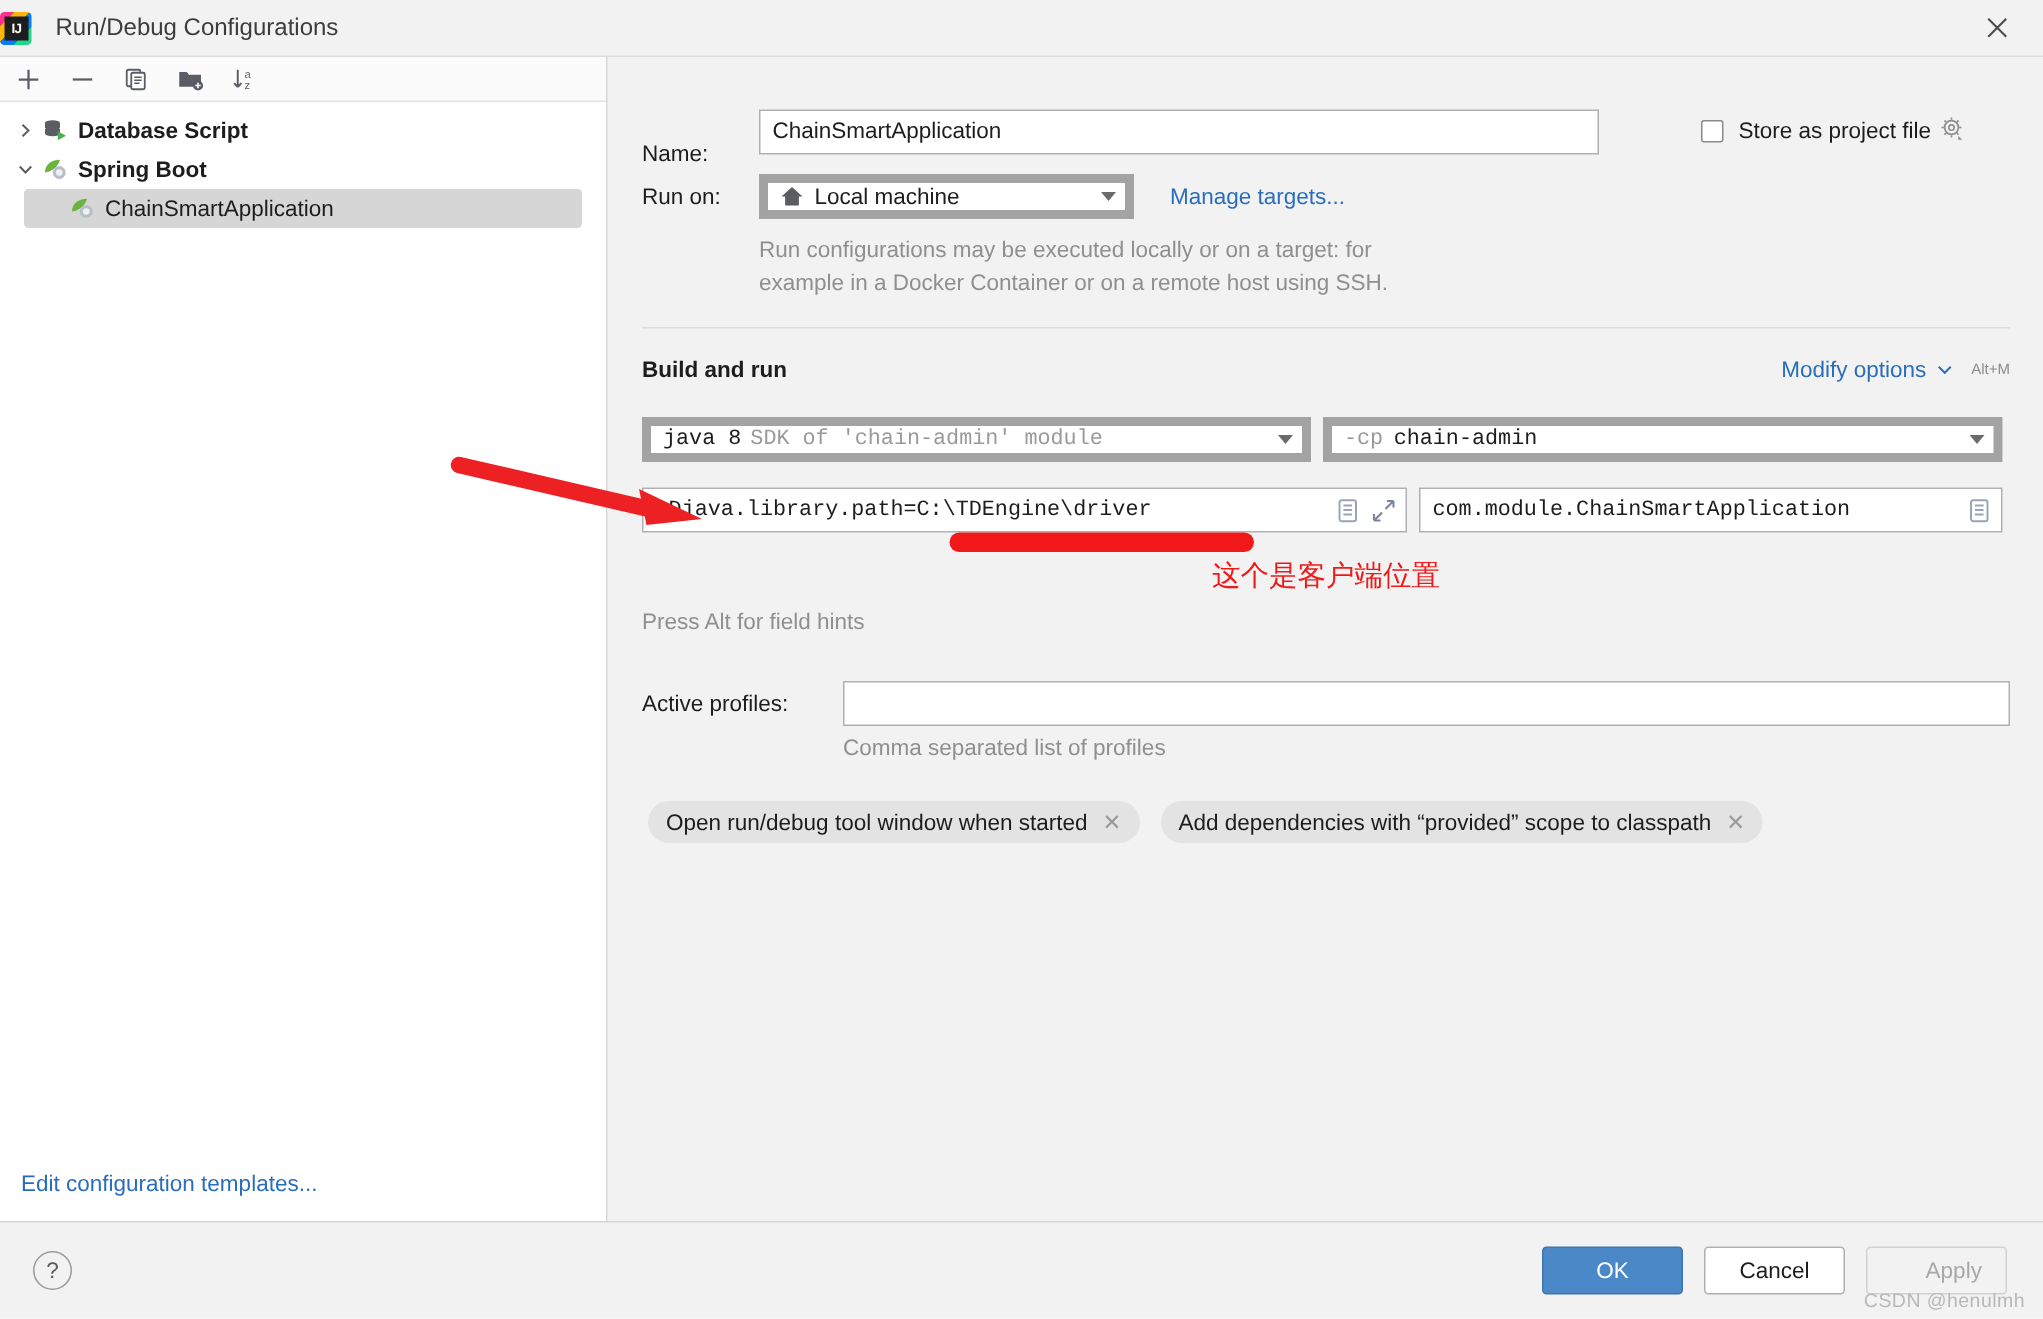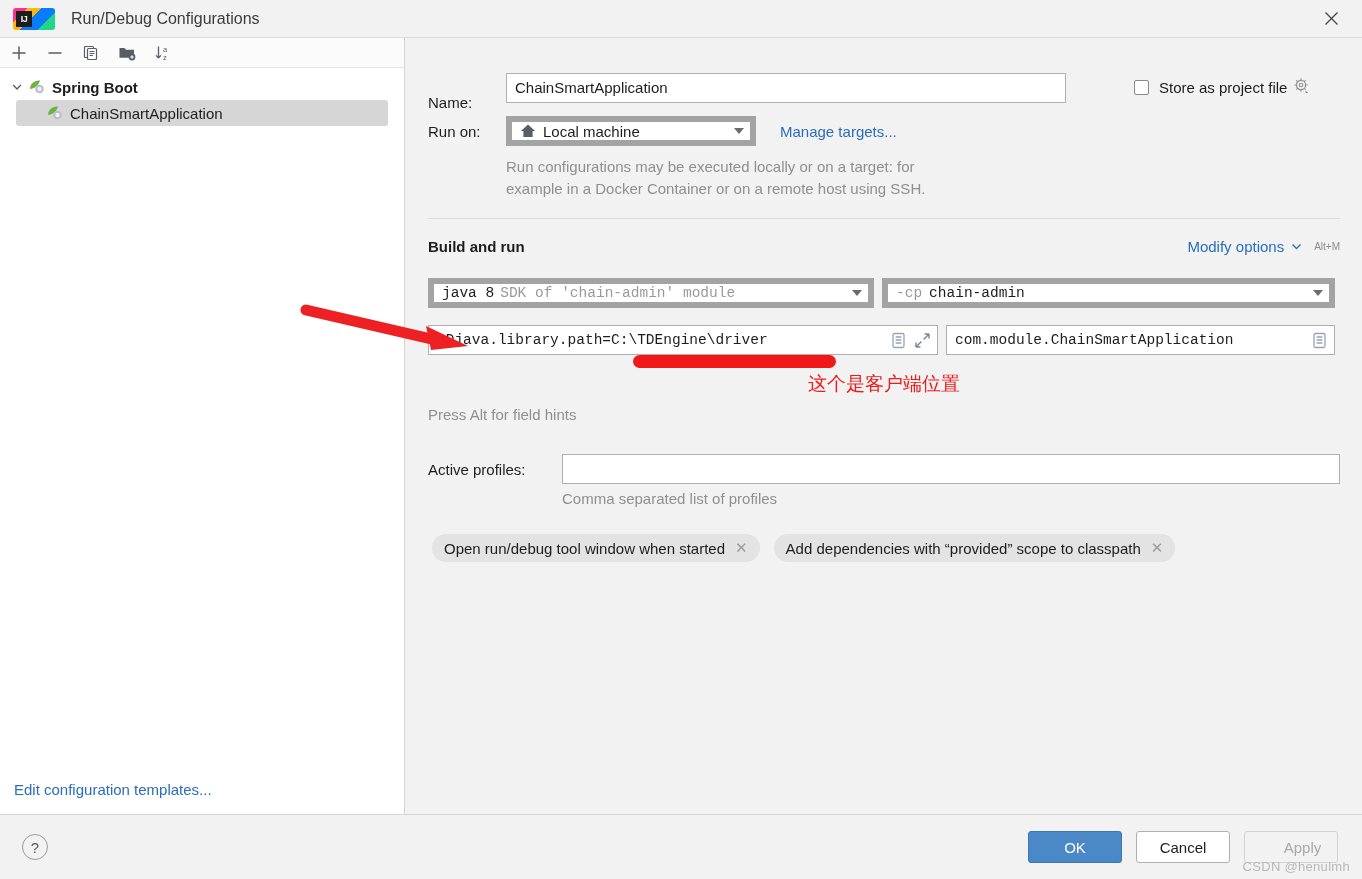--- a/index.html
+++ b/index.html
@@ -17,21 +17,21 @@
   }
 
   
   .titlebar {
     position: absolute; left: 0; top: 0; width: 1362px; height: 38px;
     background: #f2f2f2;
     border-bottom: 1px solid #dcdcdc;
     display: flex; align-items: center;
   }
   .ij-logo {
-    width: 42px; height: 22px; margin-left: 13px; border-radius: 3px;
+    width: 21px; height: 22px; border-radius: 3px;
     position: relative; overflow: hidden;
     background:
       linear-gradient(135deg,#ff318c 0%,#ff318c 22%,#fdb60d 22%,#fdb60d 45%,#087cfa 45%,#087cfa 72%,#21d789 72%,#21d789 100%);
   }
   .ij-logo .inner {
     position: absolute; left: 3px; top: 3px; width: 16px; height: 16px;
     background: #1d1d1d;
     color: #fff; font-size: 9px; font-weight: bold;
     font-family: "Liberation Sans", sans-serif;
     display: flex; align-items: center; justify-content: center;
@@ -222,20 +222,36 @@
         <svg width="18" height="18" viewBox="0 0 18 18">
           <path d="M4.5 2.5 V14 M4.5 14 l-2.4 -2.6 M4.5 14 l2.4 -2.6" stroke="#5a5d63" stroke-width="1.3" fill="none"></path>
           <text x="9" y="8" font-size="7.5" fill="#5a5d63" font-family="Liberation Sans, sans-serif">a</text>
           <text x="9" y="15.5" font-size="7.5" fill="#5a5d63" font-family="Liberation Sans, sans-serif">z</text>
         </svg>
       </div>
     </div>
 
     <div class="tree">
 
+      <div class="tree-row lvl0">
+        <span class="chev">
+          <svg width="10" height="10" viewBox="0 0 10 10">
+              <path d="M3 1.2 L7 5 L3 8.8" stroke="#5a5d63" stroke-width="1.3" fill="none"></path>
+            </svg>
+        </span>
+        <span class="tree-ico">
+          <svg width="18" height="18" viewBox="0 0 18 18">
+            <ellipse cx="7" cy="4" rx="5" ry="1.8" fill="#5a5d63"></ellipse>
+            <path d="M2 4 v3 a5 1.8 0 0 0 10 0 v-3 z" fill="#5a5d63"></path>
+            <path d="M2 8 v3 a5 1.8 0 0 0 10 0 v-3 z" fill="#5a5d63"></path>
+            <path d="M10.5 9.5 L16 12.5 L10.5 15.5 z" fill="#4caf50"></path>
+          </svg>
+        </span>
+        <span class="tree-label">Database Script</span>
+      </div>
 
       <div class="tree-row lvl0">
         <span class="chev">
           <svg width="10" height="10" viewBox="0 0 10 10">
               <path d="M1.2 3 L5 7 L8.8 3" stroke="#5a5d63" stroke-width="1.3" fill="none"></path>
             </svg>
         </span>
         <span class="tree-ico">
           <svg width="18" height="18" viewBox="0 0 18 18">
             <path d="M2 11 C2 5 7 2.5 12 2.5 C11 6.5 8 9 4.5 10.5 Z" fill="#6cb33f"></path>

